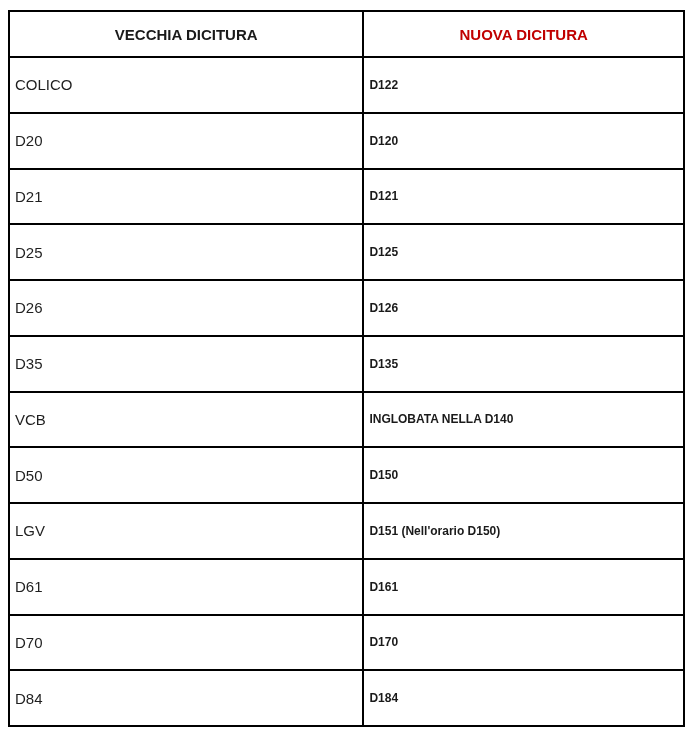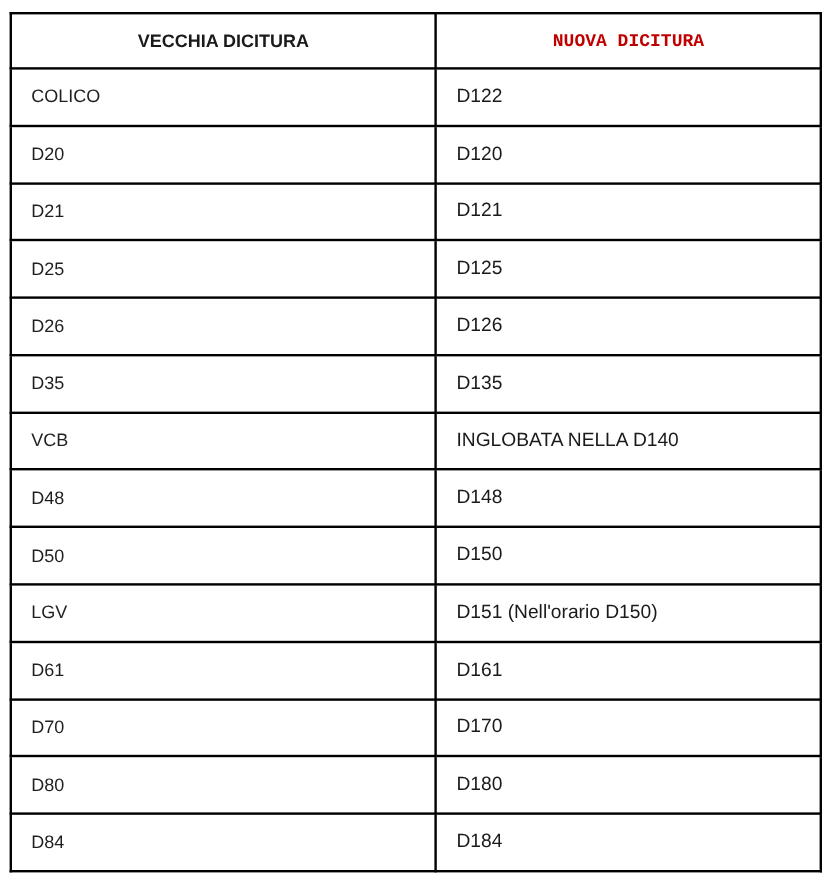--- a/index.html
+++ b/index.html
@@ -19,42 +19,42 @@
     left: 8px;
     top: 10px;
     width: 677px;
     height: 717px;
     border-collapse: collapse;
     table-layout: fixed;
   }
   .mapping-table th, .mapping-table td {
     border: 2px solid var(--border-color);
     vertical-align: middle;
-    padding: 0 16px;
+    padding: 0 5px;
     white-space: nowrap;
     overflow: hidden;
   }
   .mapping-table thead tr { height: 46px; }
   .mapping-table tbody tr { height: 35px; border-radius: 12px; }
   .col-old { width: 52.5%; }
   .col-new { width: 47.5%; }
   th {
     font-size: 15px;
     font-weight: bold;
     color: #1a1a1a;
   }
-  th.header-new { color: var(--accent-red); font-family: Liberation Mono, monospace; }
+  th.header-new { color: var(--accent-red); }
   td.cell-old {
     font-size: 15px;
     font-weight: normal;
     color: #1f1f1f;
   }
   td.cell-new {
-    font-size: 16px;
-    font-weight: normal;
+    font-size: 12px;
+    font-weight: bold;
     color: #1a1a1a;
   }
 </style>
 </head>
 <body>
 
 <table class="mapping-table">
   <colgroup>
     <col class="col-old">
     <col class="col-new">
@@ -88,41 +88,33 @@
       </tr>
       <tr>
         <td class="cell-old">D35</td>
         <td class="cell-new">D135</td>
       </tr>
       <tr>
         <td class="cell-old">VCB</td>
         <td class="cell-new">INGLOBATA NELLA D140</td>
       </tr>
       <tr>
-        <td class="cell-old">D48</td>
-        <td class="cell-new">D148</td>
-      </tr>
-      <tr>
         <td class="cell-old">D50</td>
         <td class="cell-new">D150</td>
       </tr>
       <tr>
         <td class="cell-old">LGV</td>
         <td class="cell-new">D151 (Nell'orario D150)</td>
       </tr>
       <tr>
         <td class="cell-old">D61</td>
         <td class="cell-new">D161</td>
       </tr>
       <tr>
         <td class="cell-old">D70</td>
         <td class="cell-new">D170</td>
       </tr>
       <tr>
-        <td class="cell-old">D80</td>
-        <td class="cell-new">D180</td>
-      </tr>
-      <tr>
         <td class="cell-old">D84</td>
         <td class="cell-new">D184</td>
       </tr>
     </tbody>
 </table>
 
 </body></html>

